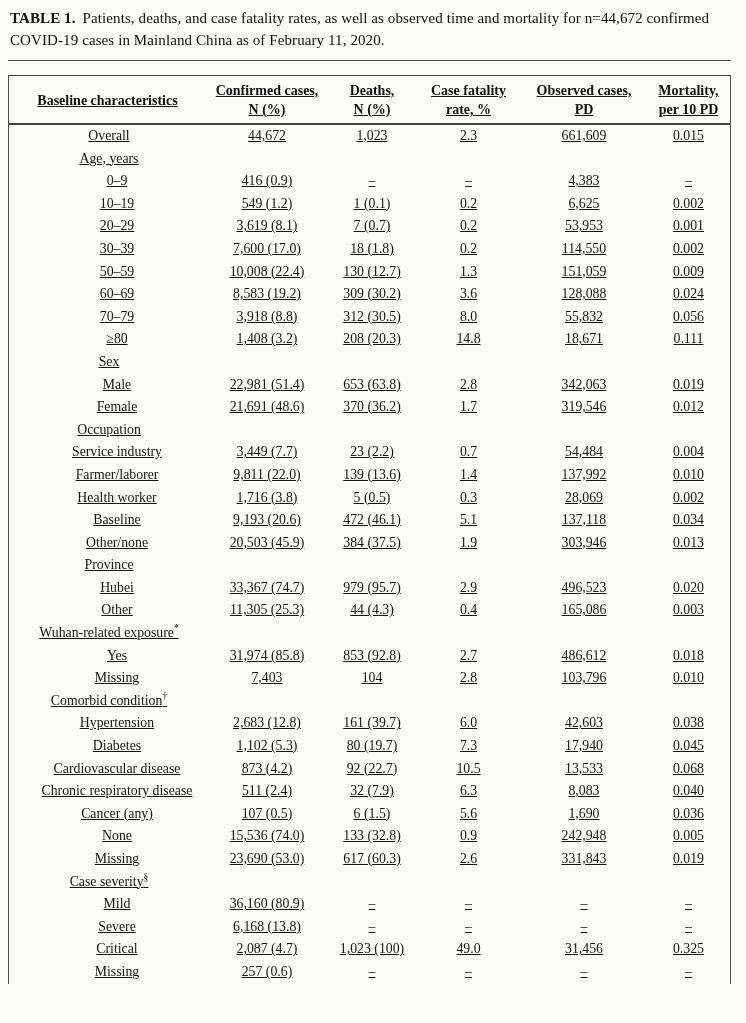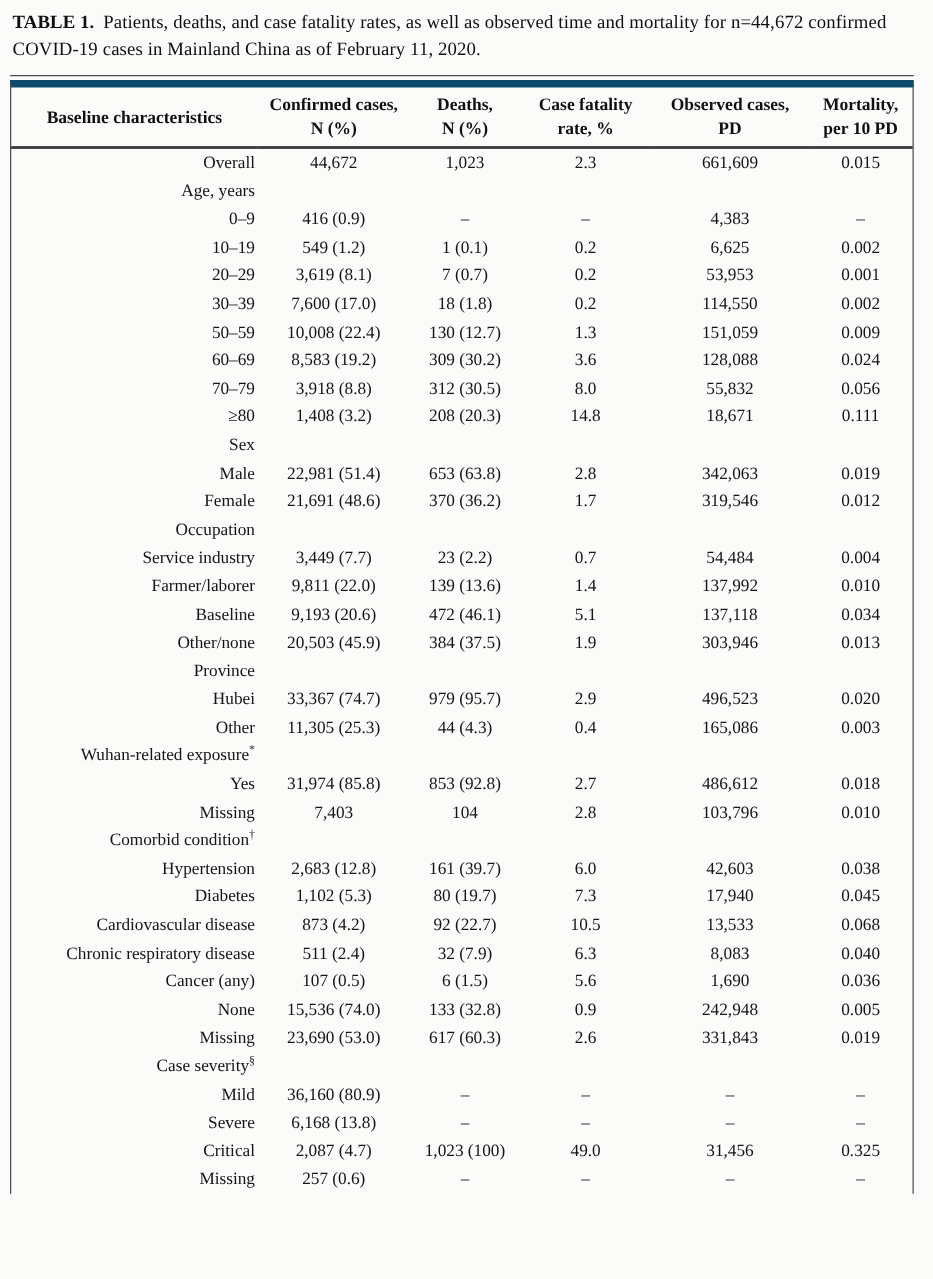--- a/index.html
+++ b/index.html
@@ -19,24 +19,25 @@
     color: #0f0f0f;
     letter-spacing: 0.1px;
   }
   .title-label { font-weight: bold; margin-right: 7px; }
 
   .table-outer {
     margin: 9px 15px 0 8px;
     border-top: 1.5px solid #4e4e4e;
   }
   .table-inner {
-    margin-top: 3px;
+    margin-top: 14px;
     border-left: 1px solid #4e4e4e;
     border-right: 1px solid #4e4e4e;
-    border-top: 6px solid #0c4a6e;
+    border-top: 1px solid #0c4a6e;
+    text-decoration: underline;
   }
 
   table {
     width: 100%;
     border-collapse: collapse;
     table-layout: fixed;
   }
   thead th {
     font-weight: bold;
     text-align: center;
@@ -50,21 +51,21 @@
   tbody td {
     height: 22.6px;
     font-size: 13.8px;
     line-height: 22.6px;
     text-align: center;
     vertical-align: middle;
     padding: 0 2px;
     white-space: nowrap;
   }
   td.label {
-    text-align: right;
+    text-align: center;
     padding-left: 21px;
     overflow: hidden;
   }
   tr.section td.label, tr.flush td.label { padding-left: 5px; }
   td.label sup {
     font-size: 9.5px;
     line-height: 0;
     vertical-align: super;
   }
 </style>
@@ -238,20 +239,28 @@
   </tr>
             <tr class="indent">
     <td class="label"><span>Farmer/laborer</span><sup></sup></td>
     <td>9,811 (22.0)</td>
     <td>139 (13.6)</td>
     <td>1.4</td>
     <td>137,992</td>
     <td>0.010</td>
   </tr>
             <tr class="indent">
+    <td class="label"><span>Health worker</span><sup></sup></td>
+    <td>1,716 (3.8)</td>
+    <td>5 (0.5)</td>
+    <td>0.3</td>
+    <td>28,069</td>
+    <td>0.002</td>
+  </tr>
+            <tr class="indent">
     <td class="label"><span>Baseline</span><sup></sup></td>
     <td>9,193 (20.6)</td>
     <td>472 (46.1)</td>
     <td>5.1</td>
     <td>137,118</td>
     <td>0.034</td>
   </tr>
             <tr class="indent">
     <td class="label"><span>Other/none</span><sup></sup></td>
     <td>20,503 (45.9)</td>

